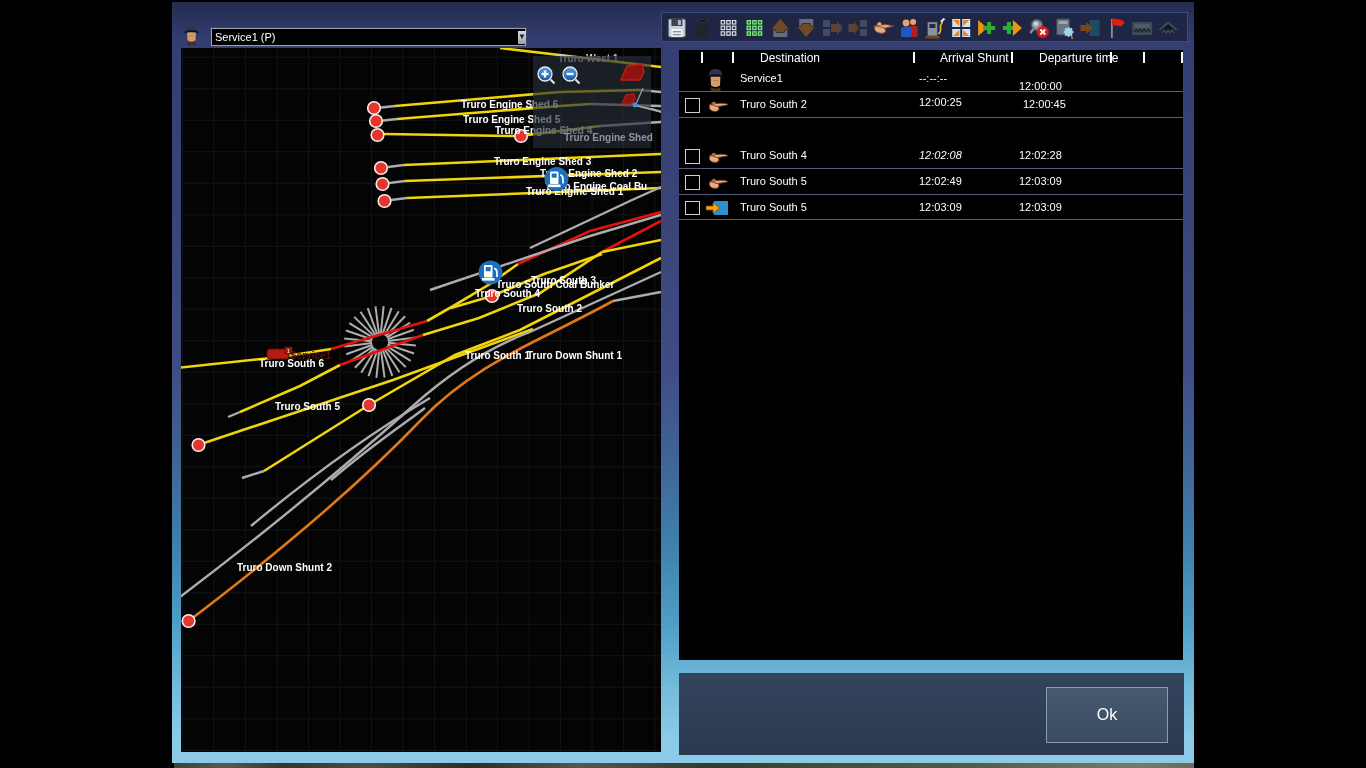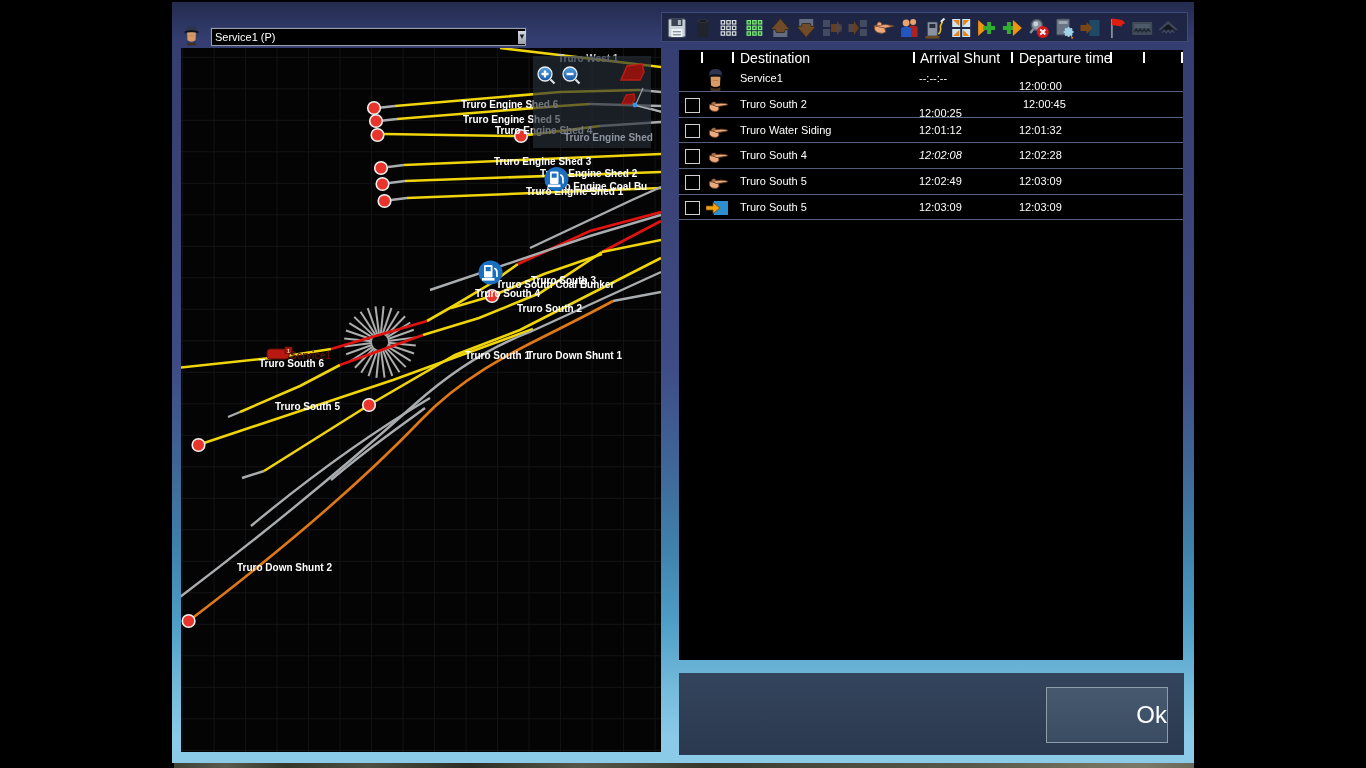--- a/index.html
+++ b/index.html
@@ -9,22 +9,22 @@
   #dialog{left:172px;top:2px;width:1022px;height:761px;
     background:linear-gradient(180deg,#242b4f 0%,#343e70 5%,#3a4478 28%,#3f4c85 48%,#3f6495 60%,#3f82ac 72%,#4f9fc8 82%,#74bada 90%,#8ccbe8 97%);}
   #bottex{left:174px;top:763px;width:1020px;height:5px;
     background:linear-gradient(90deg,#3d4036,#575a4c 5%,#34362c 11%,#4c4f42 19%,#2c2e26 29%,#555848 40%,#36382e 52%,#4a4d3e 65%,#56584a 78%,#6f6d5c 88%,#7a7868 95%,#6a6858 100%);}
   #map{left:181px;top:48px;width:480px;height:704px;background:#040404;}
   #toolbar{left:661px;top:12px;width:527px;height:30px;background:#1f2645;border:1px solid #3d4a7a;}
   #dropdown{left:211px;top:28px;width:315px;height:17.5px;background:#000;border:1px solid #9aa0ab;box-shadow:0 0 0 1px #3a4470;color:#fff;font-size:11px;line-height:16px;padding-left:3px;}
   #ddbtn{left:518px;top:30.5px;width:8px;height:13px;background:linear-gradient(180deg,#d8dce2,#9aa0ac);font-size:8px;color:#1a1d24;text-align:center;line-height:12px;}
   #table{left:679px;top:50px;width:504px;height:610px;background:#000;color:#fff;}
   #botpanel{left:679px;top:673px;width:505px;height:82px;background:linear-gradient(180deg,#34445c,#2a3950);}
-  #okbtn{left:367px;top:14px;width:122px;height:56px;background:linear-gradient(180deg,#46596f,#3a4c62);border:1px solid #8e9dac;color:#fff;font-size:24px;text-align:right;line-height:54px;}
-  .hdr{position:absolute;top:1px;height:14px;font-size:14px;color:#fff;line-height:14px;}
+  #okbtn{left:367px;top:14px;width:122px;height:56px;background:linear-gradient(180deg,#46596f,#3a4c62);border:1px solid #8e9dac;color:#fff;font-size:16px;text-align:center;line-height:54px;}
+  .hdr{position:absolute;top:1px;height:14px;font-size:12px;color:#fff;line-height:14px;margin-left:20px;}
   .tick{position:absolute;top:2px;width:2px;height:11px;background:#fff;}
   .row{position:absolute;left:0;width:504px;border-bottom:1px solid #55617c;}
   .cell{position:absolute;font-size:11px;color:#fff;}
   .cbx{position:absolute;left:6px;width:14.5px;height:14.5px;border:1.5px solid #cfcfcf;background:#000;}
 </style>
 </head>
 <body>
 <div id="stage">
   <div id="dialog" class="abs"></div>
   <div id="bottex" class="abs"></div>
@@ -420,33 +420,22 @@
     <div class="cell" style="left:340px;top:15px;">12:00:00</div>
   </div>
   <div class="row" style="top:42px;height:25.7px;">
     <div class="cbx" style="top:6px;"></div>
     <div class="abs" style="left:29px;top:7px;"><svg width="20" height="12" viewBox="0 0 20 12">
       <path d="M1.6,3.6 Q0.4,8.8 4.4,10 Q9.6,11.4 11,8.2 L10.4,4.8 Z" fill="#edaa80" stroke="#6a4020" stroke-width="0.9"></path>
       <path d="M3.4,4 Q3.4,0.5 6.2,1 Q8.6,1.5 8.2,4" fill="#edaa80" stroke="#6a4020" stroke-width="0.9"></path>
       <path d="M4.3,3.1 L12.8,2.2 Q16.8,2.2 19.3,3.1 Q19.8,3.5 19.2,4 L13,5.1 L8,5.5 Z" fill="#edaa80" stroke="#6a4020" stroke-width="0.9"></path>
     </svg></div>
     <div class="cell" style="left:61px;top:6px;">Truro South 2</div>
-    <div class="cell" style="left:240px;top:15px;text-align:right;">12:00:25</div>
+    <div class="cell" style="left:240px;top:4px;text-align:right;">12:00:25</div>
     <div class="cell" style="left:344px;top:6px;">12:00:45</div>
-  </div>
-  <div class="row" style="top:67.7px;height:25.7px;">
-    <div class="cbx" style="top:6px;"></div>
-    <div class="abs" style="left:29px;top:7px;"><svg width="20" height="12" viewBox="0 0 20 12">
-      <path d="M1.6,3.6 Q0.4,8.8 4.4,10 Q9.6,11.4 11,8.2 L10.4,4.8 Z" fill="#edaa80" stroke="#6a4020" stroke-width="0.9"></path>
-      <path d="M3.4,4 Q3.4,0.5 6.2,1 Q8.6,1.5 8.2,4" fill="#edaa80" stroke="#6a4020" stroke-width="0.9"></path>
-      <path d="M4.3,3.1 L12.8,2.2 Q16.8,2.2 19.3,3.1 Q19.8,3.5 19.2,4 L13,5.1 L8,5.5 Z" fill="#edaa80" stroke="#6a4020" stroke-width="0.9"></path>
-    </svg></div>
-    <div class="cell" style="left:61px;top:6px;">Truro Water Siding</div>
-    <div class="cell" style="left:240px;top:6px;">12:01:12</div>
-    <div class="cell" style="left:340px;top:6px;">12:01:32</div>
   </div>
   <div class="row" style="top:93.4px;height:25.7px;">
     <div class="cbx" style="top:6px;"></div>
     <div class="abs" style="left:29px;top:7px;"><svg width="20" height="12" viewBox="0 0 20 12">
       <path d="M1.6,3.6 Q0.4,8.8 4.4,10 Q9.6,11.4 11,8.2 L10.4,4.8 Z" fill="#edaa80" stroke="#6a4020" stroke-width="0.9"></path>
       <path d="M3.4,4 Q3.4,0.5 6.2,1 Q8.6,1.5 8.2,4" fill="#edaa80" stroke="#6a4020" stroke-width="0.9"></path>
       <path d="M4.3,3.1 L12.8,2.2 Q16.8,2.2 19.3,3.1 Q19.8,3.5 19.2,4 L13,5.1 L8,5.5 Z" fill="#edaa80" stroke="#6a4020" stroke-width="0.9"></path>
     </svg></div>
     <div class="cell" style="left:61px;top:6px;">Truro South 4</div>
     <div class="cell" style="left:240px;top:6px;font-style:italic;">12:02:08</div>

